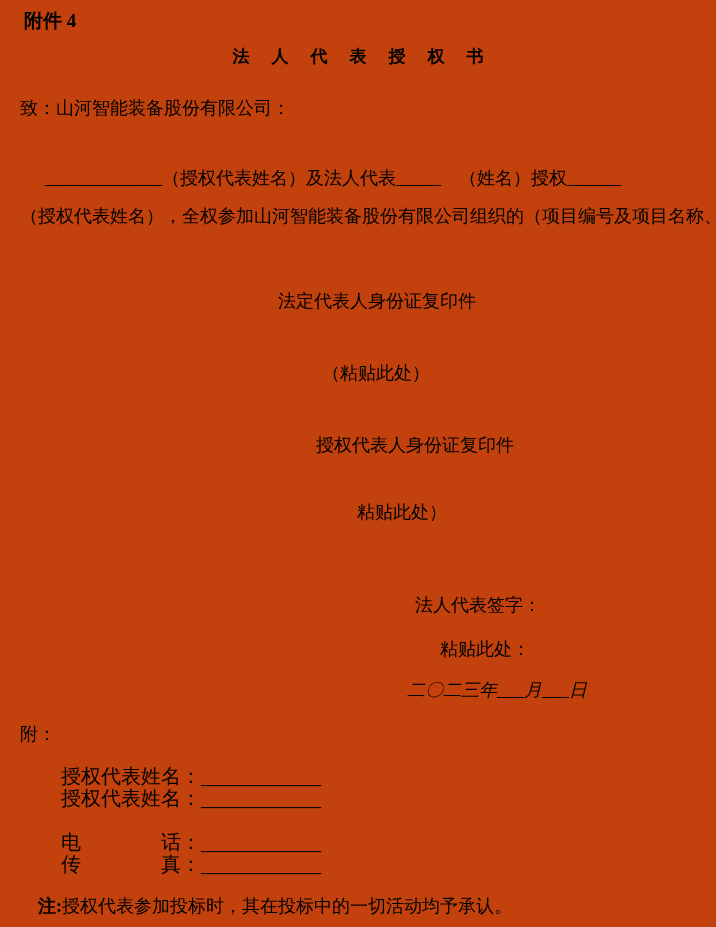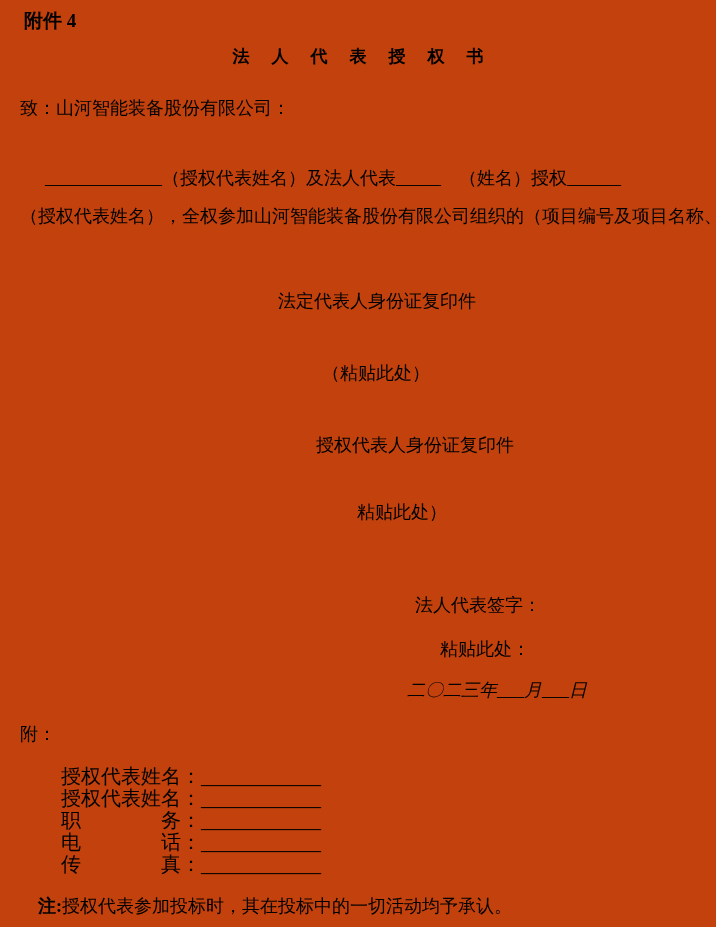--- a/index.html
+++ b/index.html
@@ -85,23 +85,20 @@
   <div class="abs sign-date">二〇二三年___月___日</div>
 
   <div class="abs appendix-heading">附：</div>
 
   <div class="abs appendix-row row-0">
     <span>授权代表姓名：</span><span>____________</span>
   </div>
   <div class="abs appendix-row row-1">
     <span>授权代表姓名：</span><span>____________</span>
   </div>
-  <div class="abs appendix-row row-2">
-    <span>职　　　　务：</span><span>____________</span>
-  </div>
   <div class="abs appendix-row row-3">
     <span>电　　　　话：</span><span>____________</span>
   </div>
   <div class="abs appendix-row row-4">
     <span>传　　　　真：</span><span>____________</span>
   </div>
 
   <div class="abs note-line">
     <span class="note-prefix">注:</span><span>授权代表参加投标时，其在投标中的一切活动均予承认。</span>
   </div>

